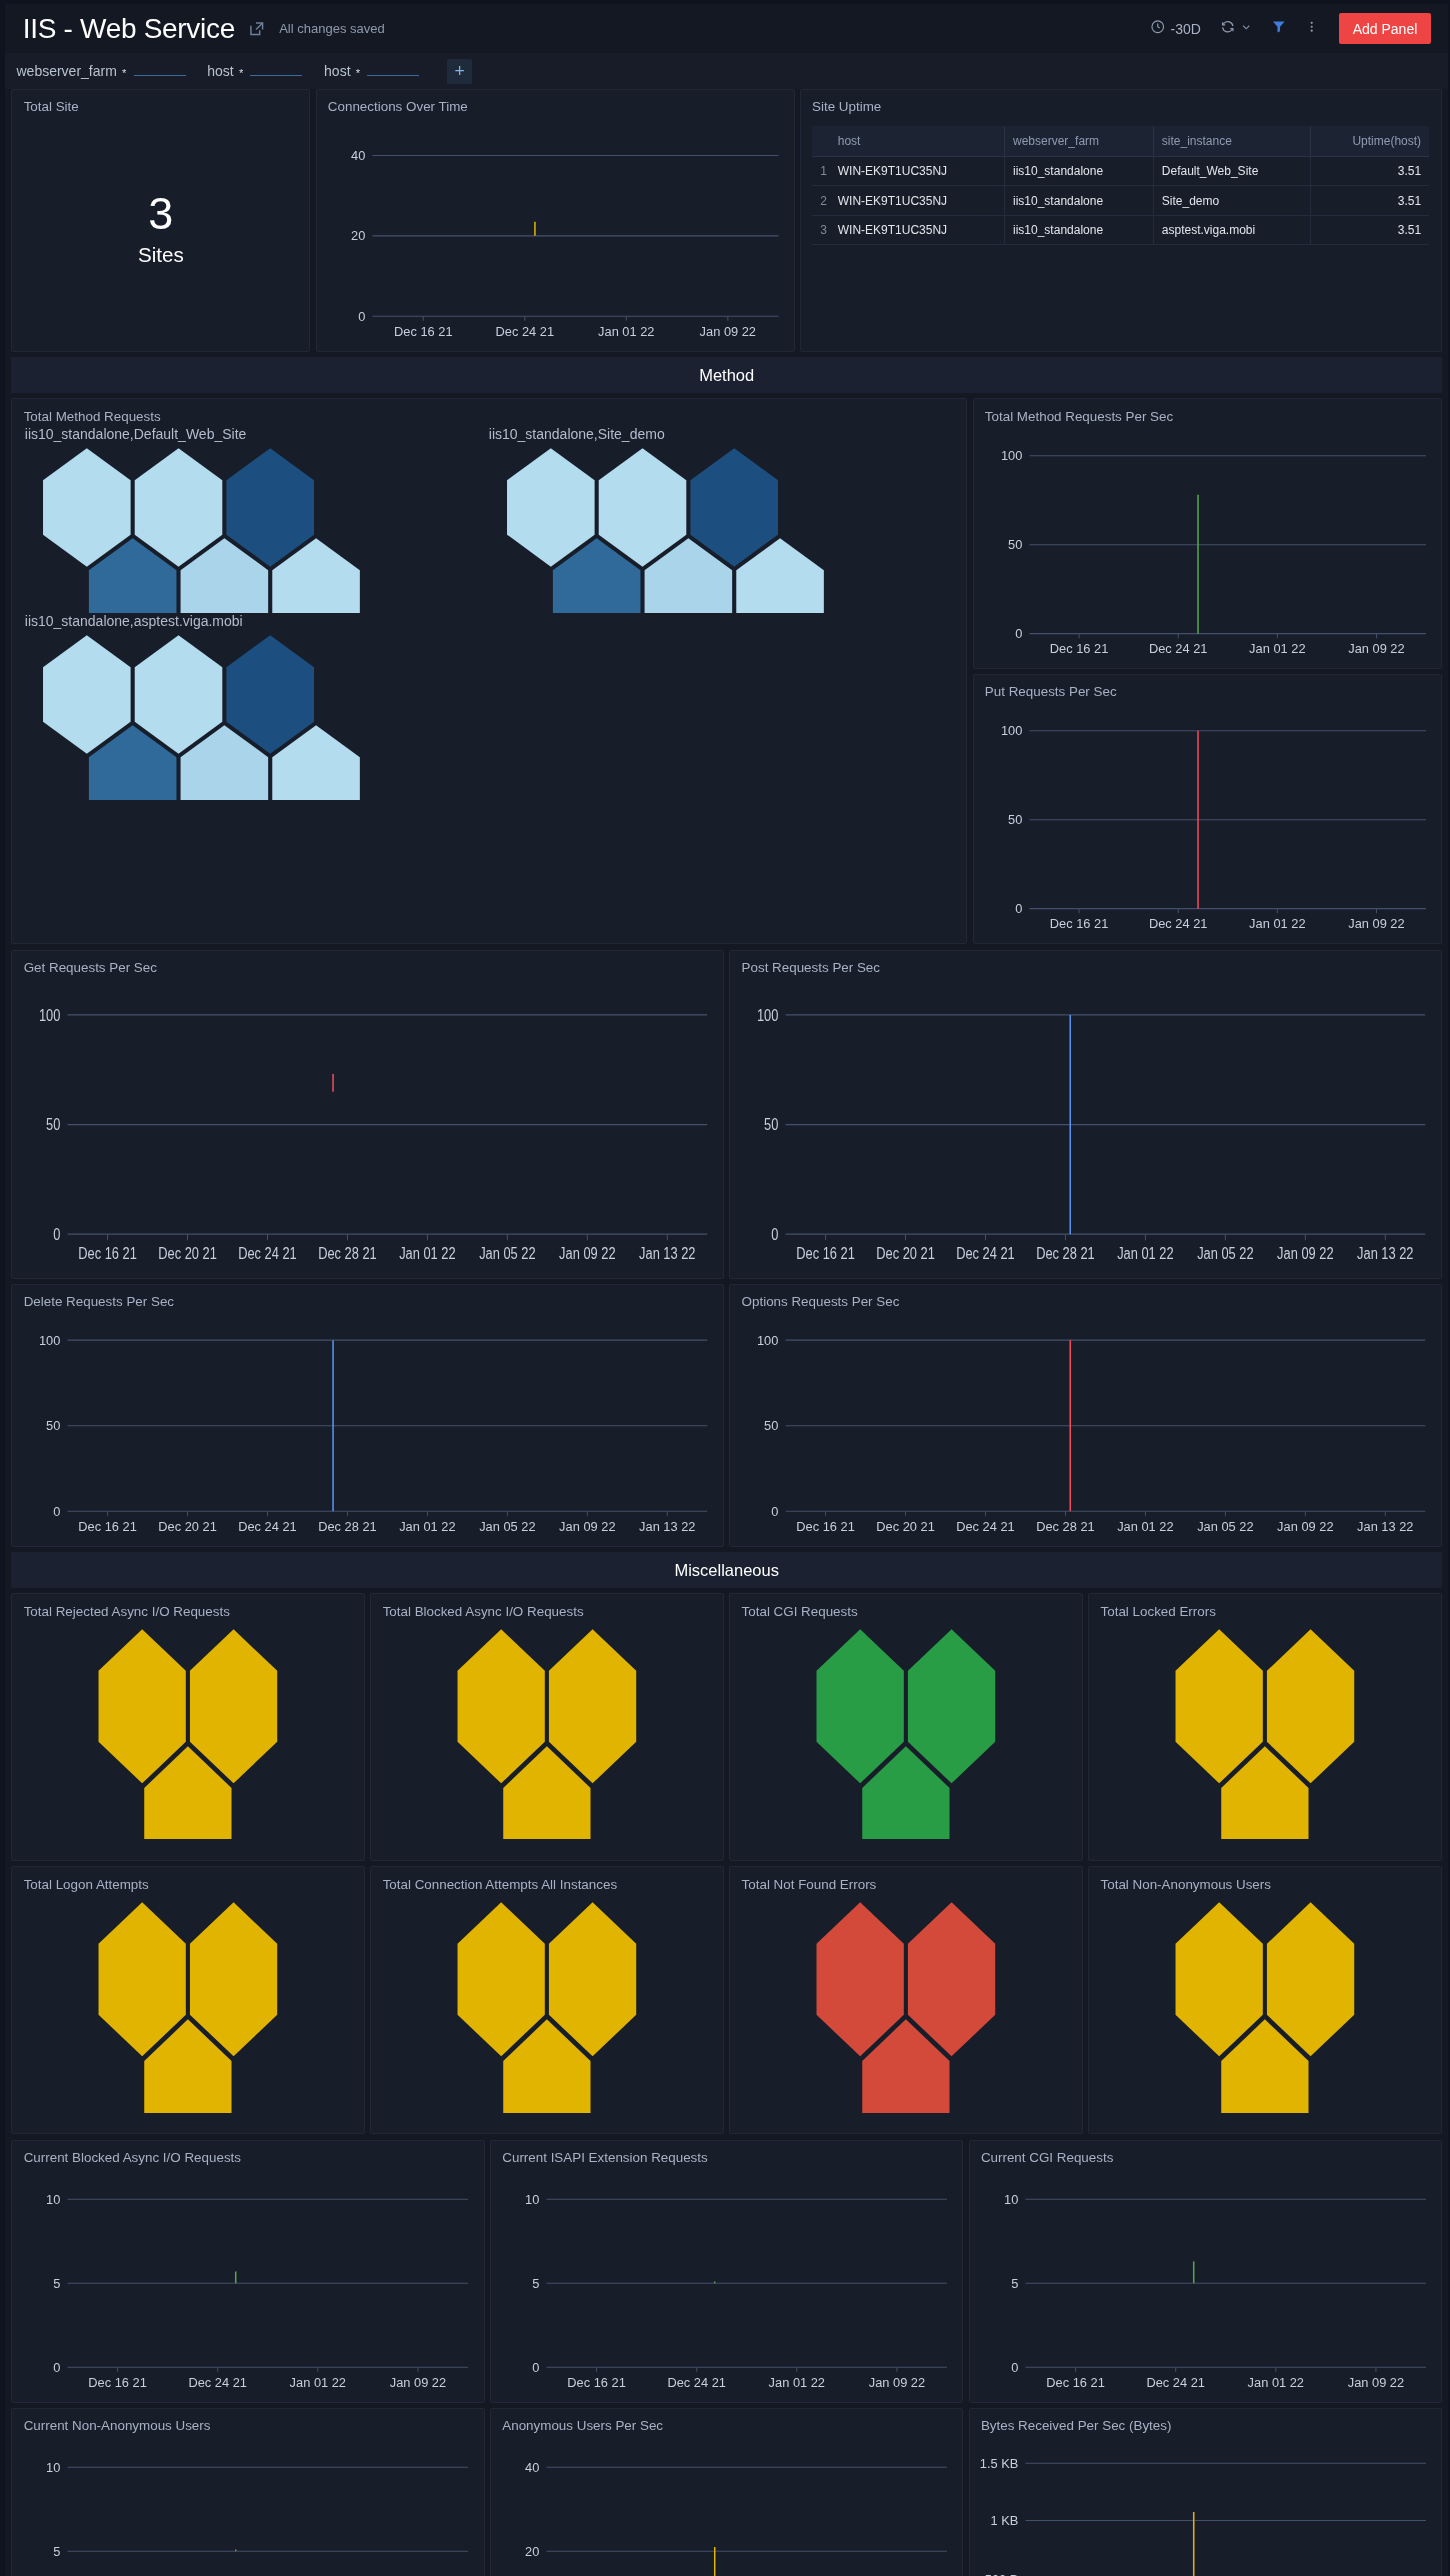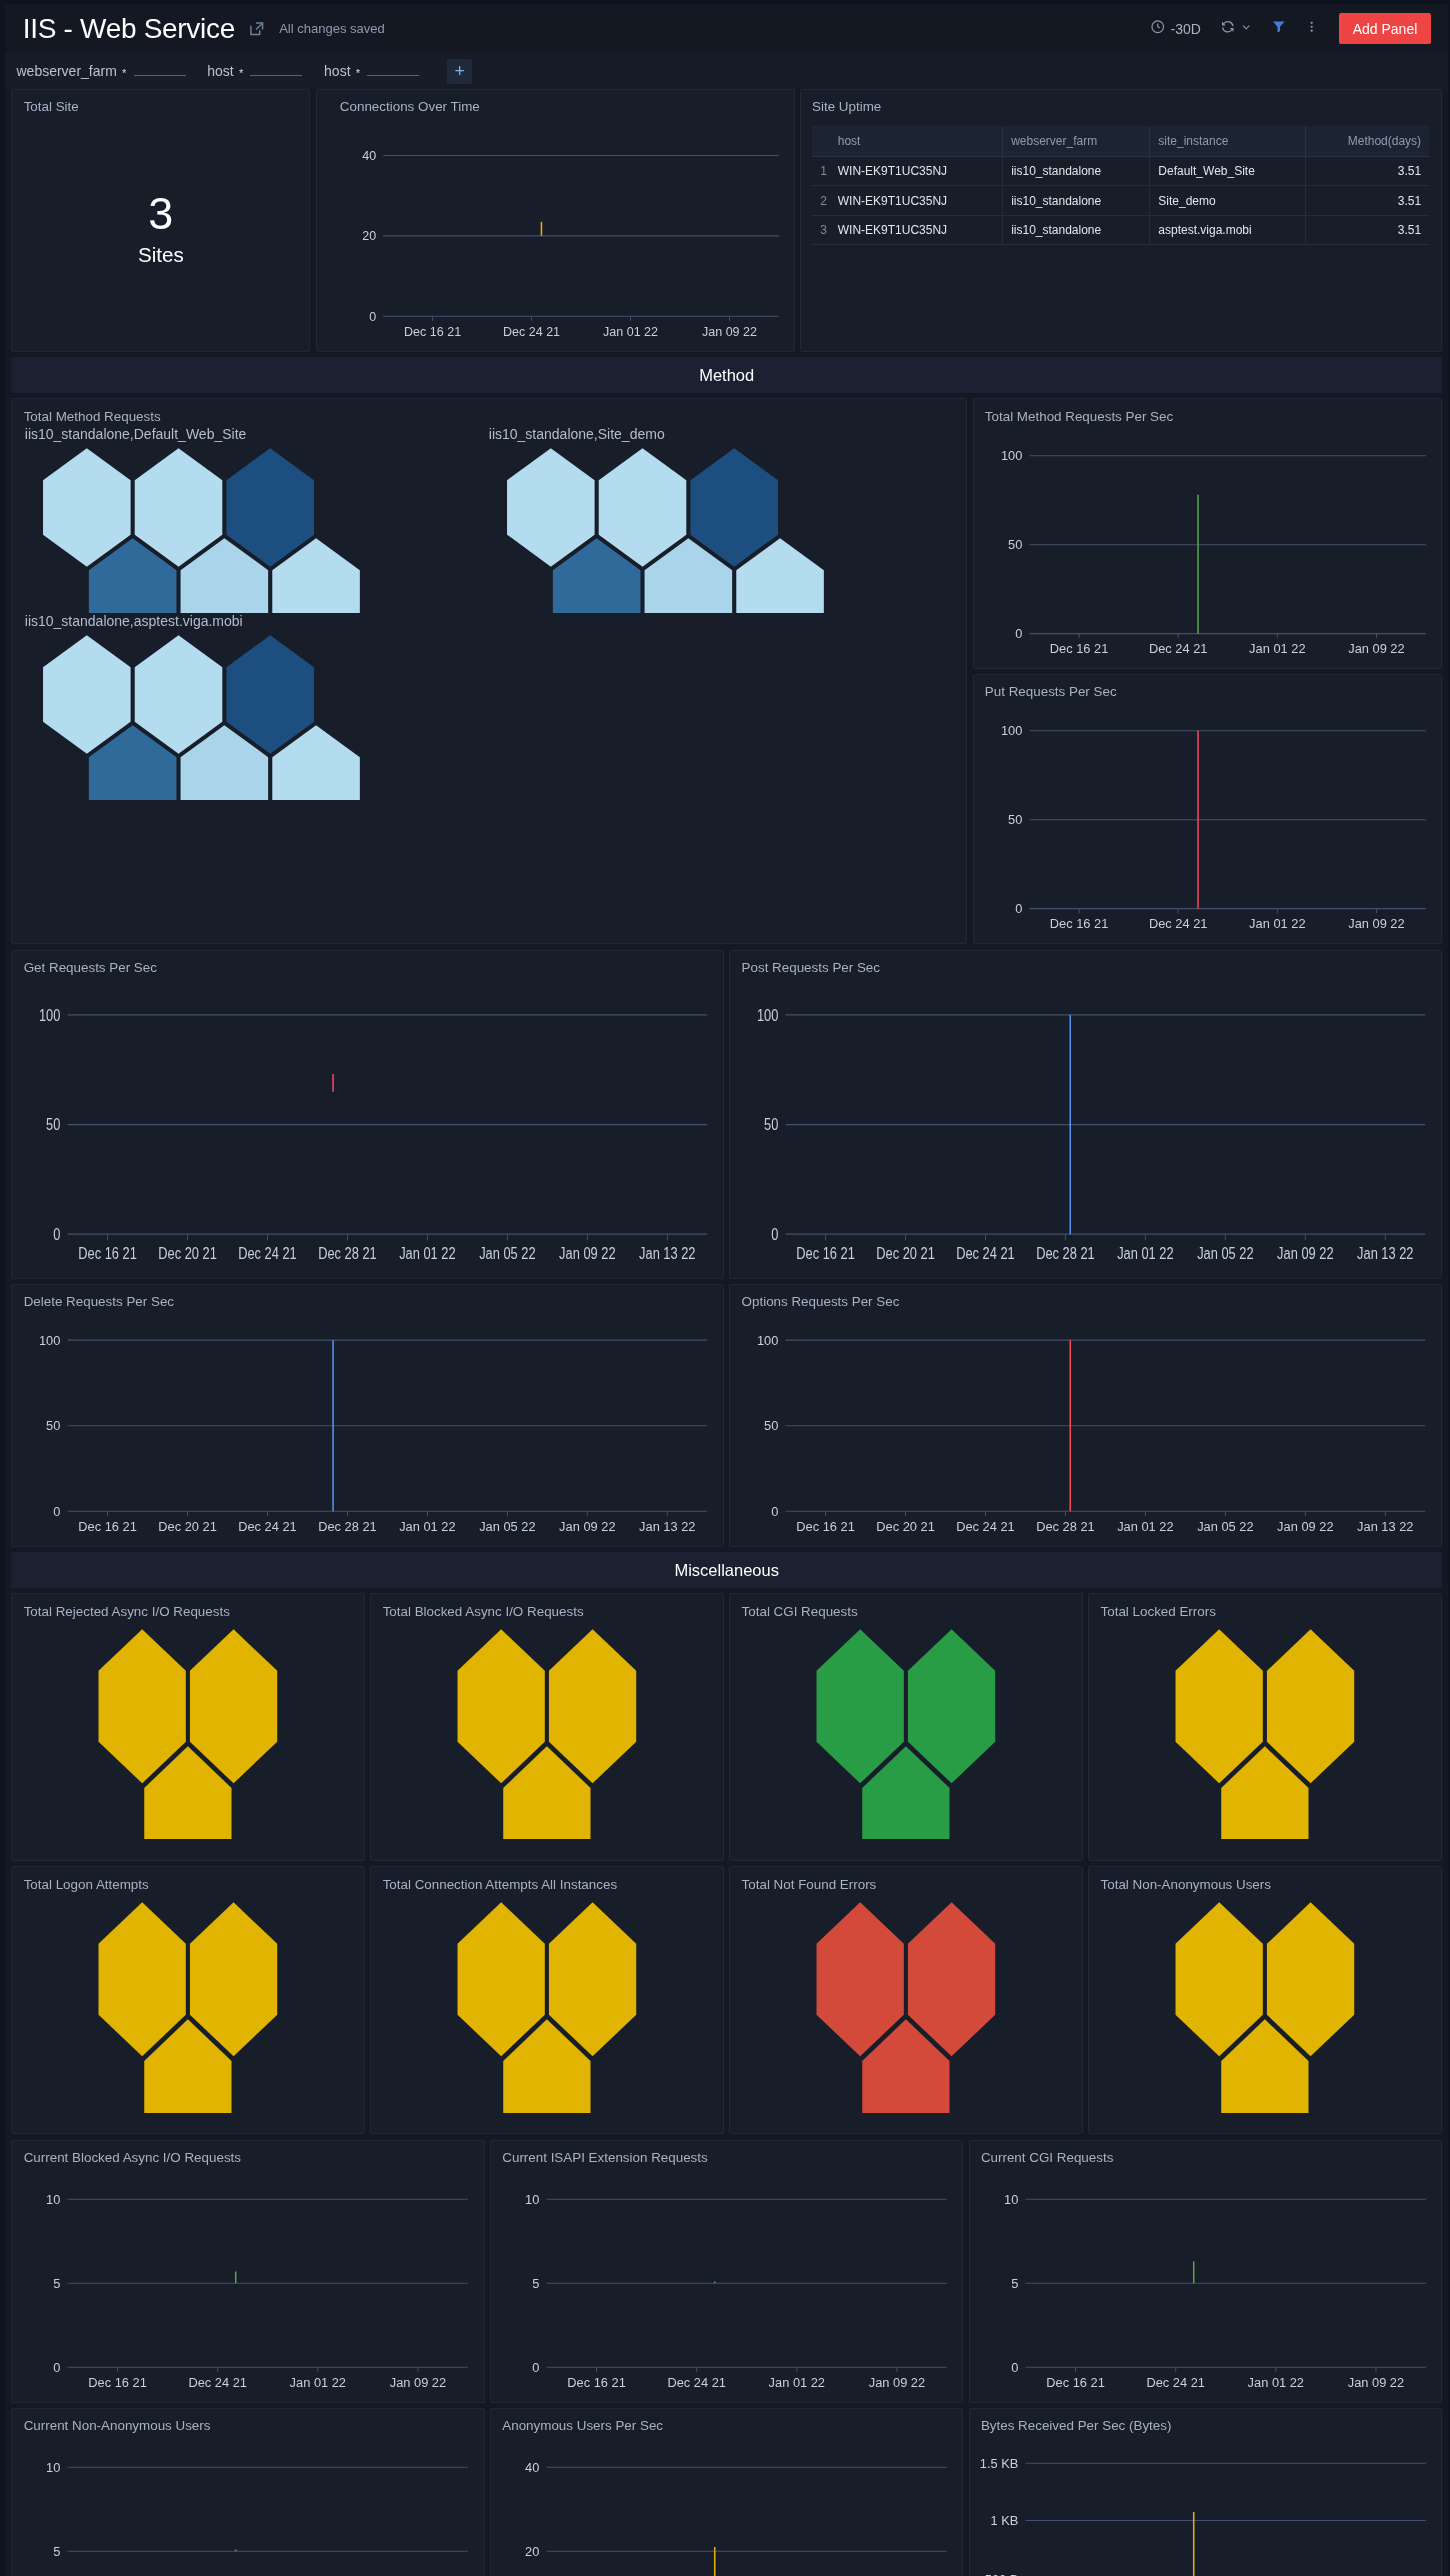--- a/index.html
+++ b/index.html
@@ -156,21 +156,21 @@
 
     <div class="row" style="height:263px;">
       <div class="panel" style="width:299px;">
         <div class="panel-title">Total Site</div>
         <div class="stat-body">
           <div class="stat-value">3</div>
           <div class="stat-unit">Sites</div>
         </div>
       </div>
 
-      <div class="panel" style="width:479px;padding-left:12px;">
+      <div class="panel" style="width:479px;">
         <div class="panel-title">Connections Over Time</div>
         <div class="ts">
             <svg viewBox="0 0 928 456" preserveAspectRatio="none">
               <line x1="108" y1="80.95652173913044" x2="898" y2="80.95652173913044" stroke="#4a5costs" stroke-width="0"></line>
               <line x1="108" y1="80.95652173913044" x2="898" y2="80.95652173913044" stroke="#43506b" stroke-width="2"></line>
               <text x="94" y="89.95652173913044" fill="#c7d0dd" font-size="25" font-family="Liberation Sans, sans-serif" text-anchor="end">40</text>
               <line x1="108" y1="237.47826086956522" x2="898" y2="237.47826086956522" stroke="#4a5costs" stroke-width="0"></line>
               <line x1="108" y1="237.47826086956522" x2="898" y2="237.47826086956522" stroke="#43506b" stroke-width="2"></line>
               <text x="94" y="246.47826086956522" fill="#c7d0dd" font-size="25" font-family="Liberation Sans, sans-serif" text-anchor="end">20</text>
               <line x1="108" y1="394" x2="898" y2="394" stroke="#4a5costs" stroke-width="0"></line>
@@ -191,21 +191,21 @@
 
       <div class="panel" style="flex:1;">
         <div class="panel-title">Site Uptime</div>
         <table class="tbl">
           <thead>
               <tr>
             <th class="idx"></th>
             <th>host</th>
             <th>webserver_farm</th>
             <th>site_instance</th>
-            <th class="num">Method(days)</th>
+            <th class="num">Uptime(host)</th>
           </tr>
             </thead>
           <tbody>
             <tr>
               <td class="idx">1</td>
               <td>WIN-EK9T1UC35NJ</td>
               <td>iis10_standalone</td>
               <td>Default_Web_Site</td>
               <td class="num">3.51</td>
             </tr>

